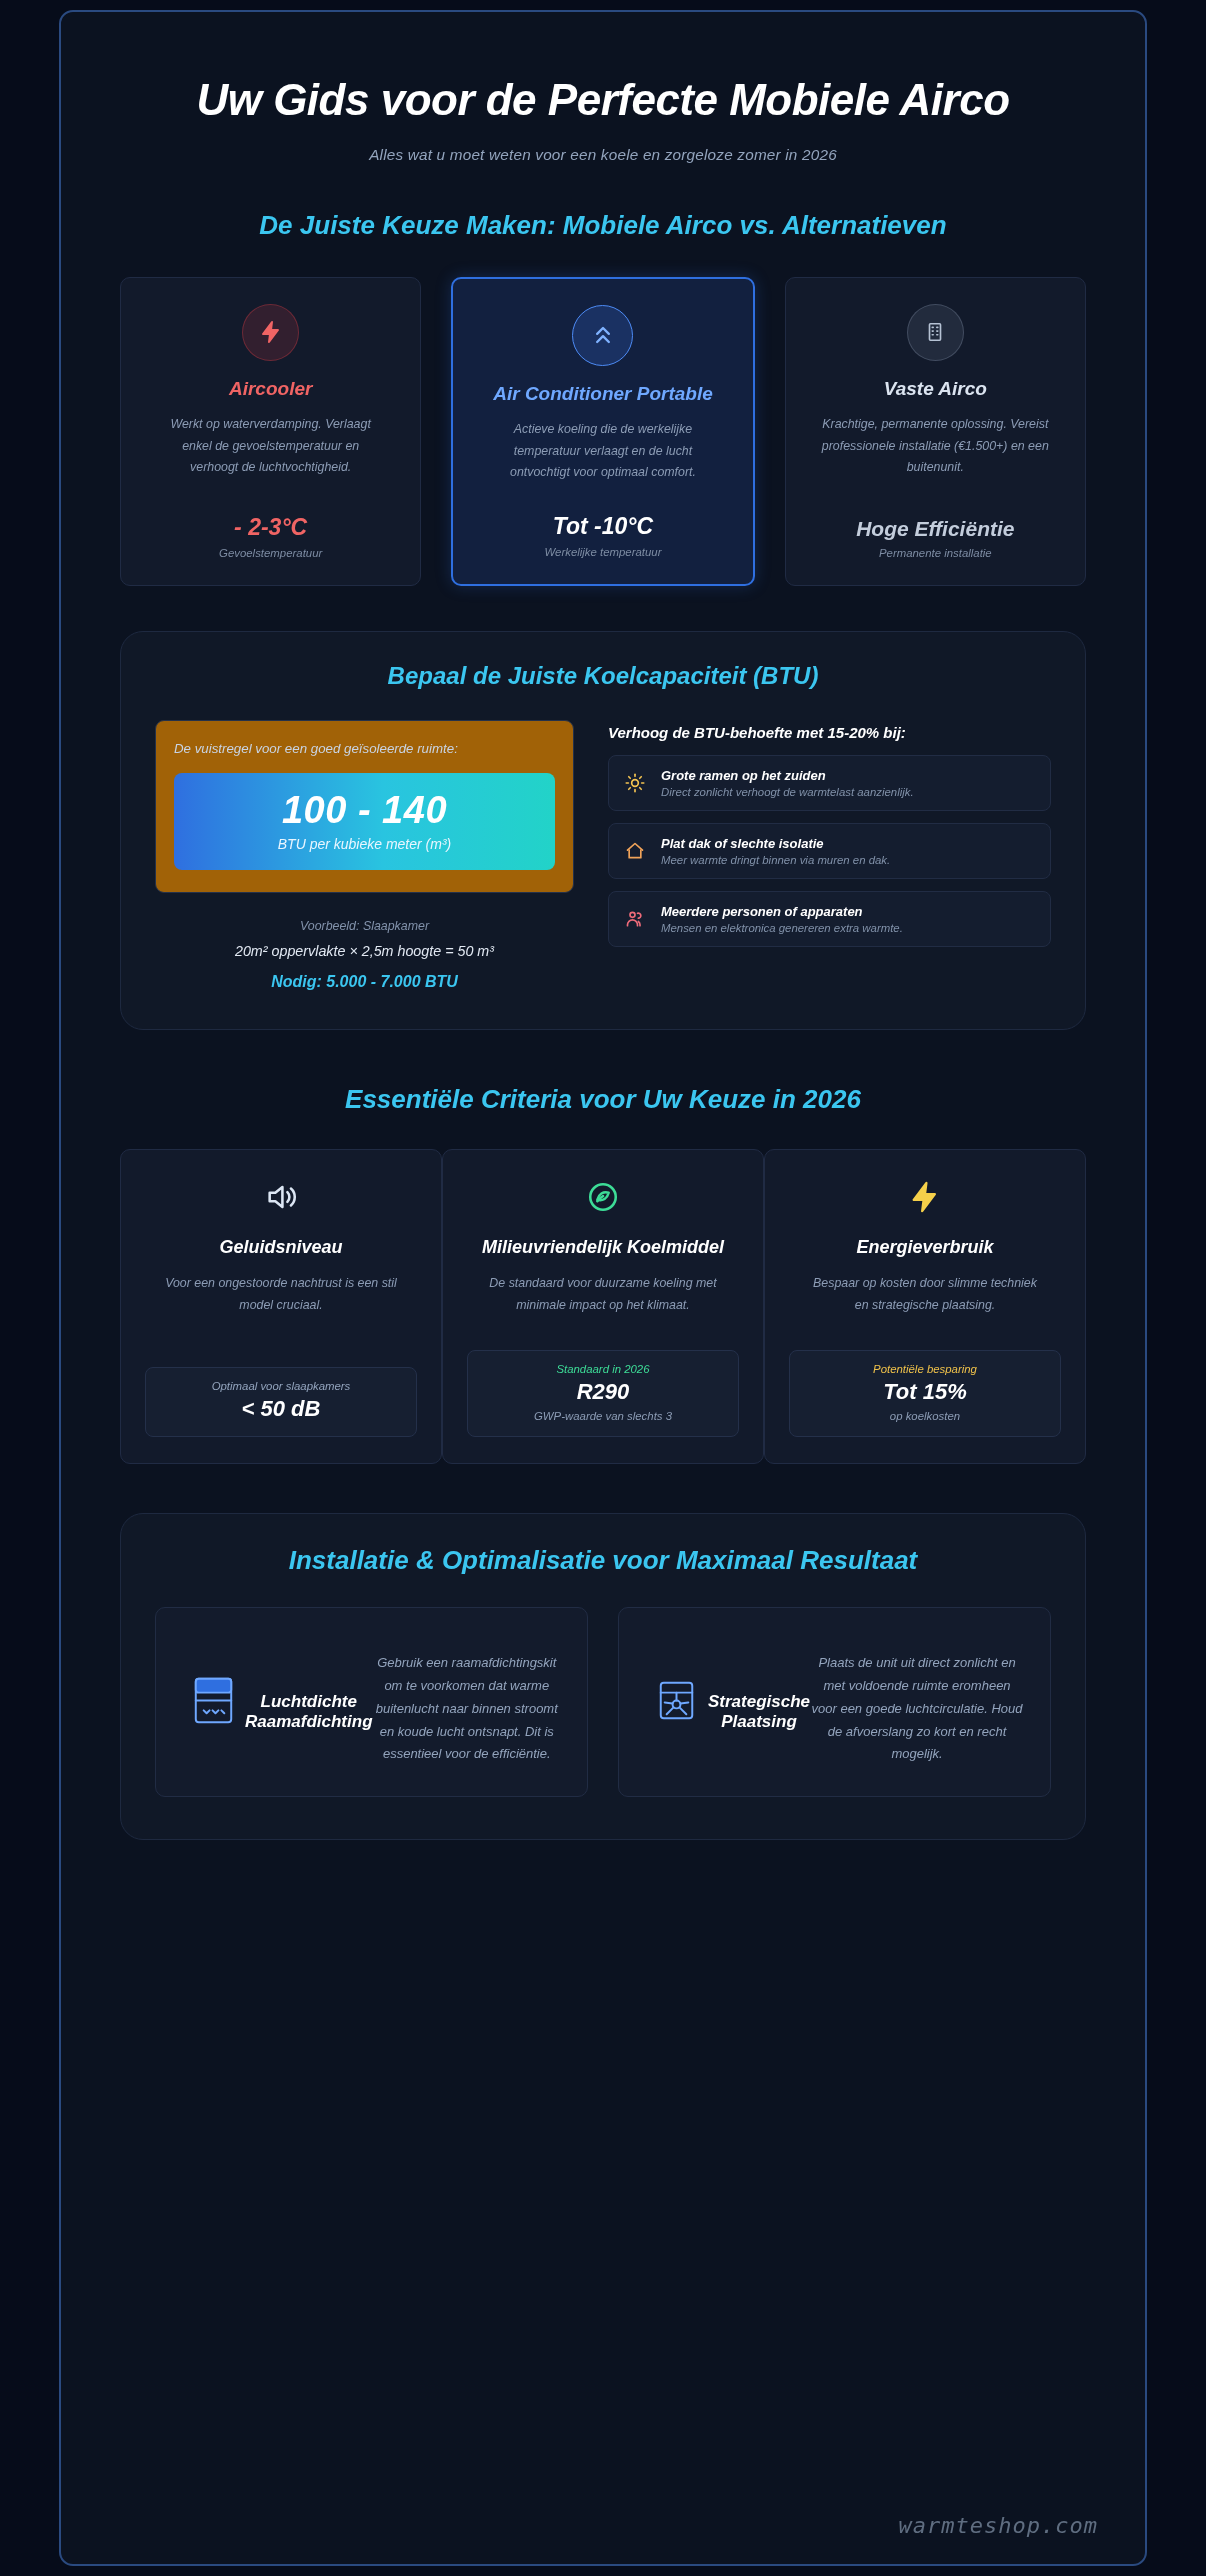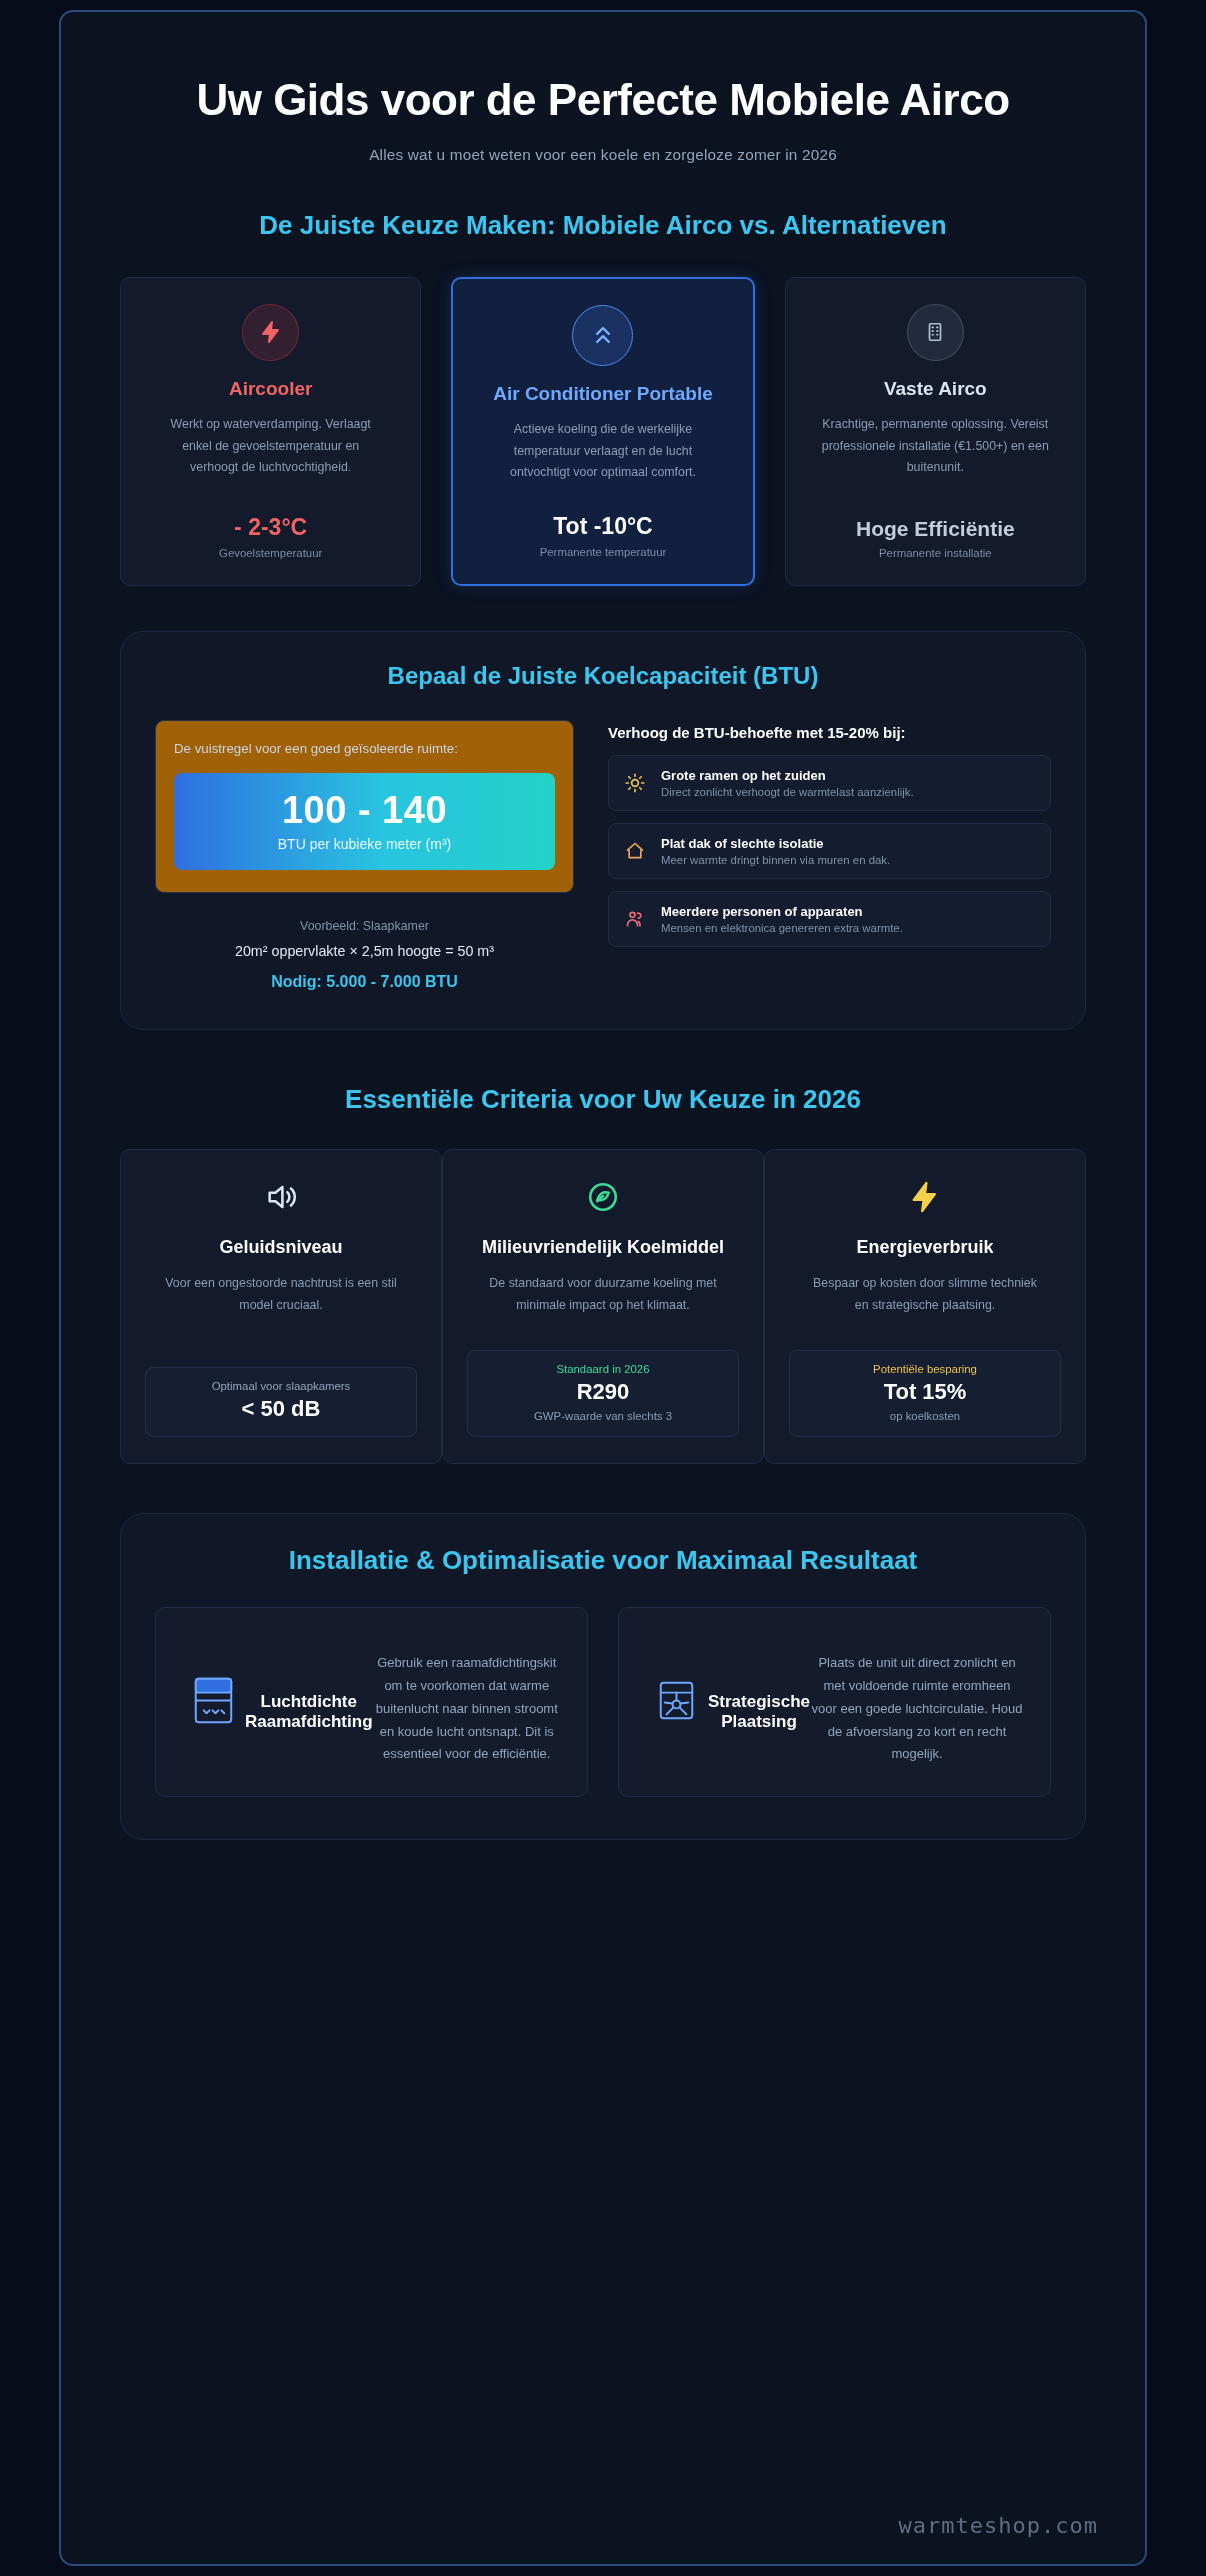--- a/index.html
+++ b/index.html
@@ -14,20 +14,21 @@
   .page {
     position: absolute;
     left: 59px;
     top: 10px;
     width: 1088px;
     height: 2556px;
     background: #0b1220;
     border: 2px solid #2a4a80;
     border-radius: 14px;
     overflow: hidden;
+    font-style: italic;
   }
   .inner { padding: 40px 59px 0 59px; }
 
   
   .hero-title {
     font-size: 44px;
     font-weight: bold;
     text-align: center;
     line-height: 1.18;
     color: #ffffff;
@@ -244,21 +245,21 @@
           <div class="circle-icon ci-blue">
             <svg width="28" height="28" viewBox="0 0 24 24" fill="none" stroke="#7fb2ff" stroke-width="2" stroke-linecap="round" stroke-linejoin="round">
                 <polyline points="17 11 12 6 7 11"></polyline>
                 <polyline points="17 18 12 13 7 18"></polyline>
               </svg>
           </div>
           <div class="cmp-name blue">Air Conditioner Portable</div>
           <div class="cmp-desc">Actieve koeling die de werkelijke temperatuur verlaagt en de lucht ontvochtigt voor optimaal comfort.</div>
           <div class="cmp-spacer"></div>
           <div class="cmp-big white">Tot -10°C</div>
-          <div class="cmp-small">Permanente temperatuur</div>
+          <div class="cmp-small">Werkelijke temperatuur</div>
         </div>
 
         <div class="card cmp-card">
           <div class="circle-icon ci-grey">
             <svg width="22" height="22" viewBox="0 0 24 24" fill="none" stroke="#b6c2d4" stroke-width="1.8" stroke-linecap="round" stroke-linejoin="round">
                 <rect x="6" y="3" width="12" height="18" rx="1"></rect>
                 <line x1="9" y1="7" x2="10" y2="7"></line>
                 <line x1="14" y1="7" x2="15" y2="7"></line>
                 <line x1="9" y1="11" x2="10" y2="11"></line>
                 <line x1="14" y1="11" x2="15" y2="11"></line>

